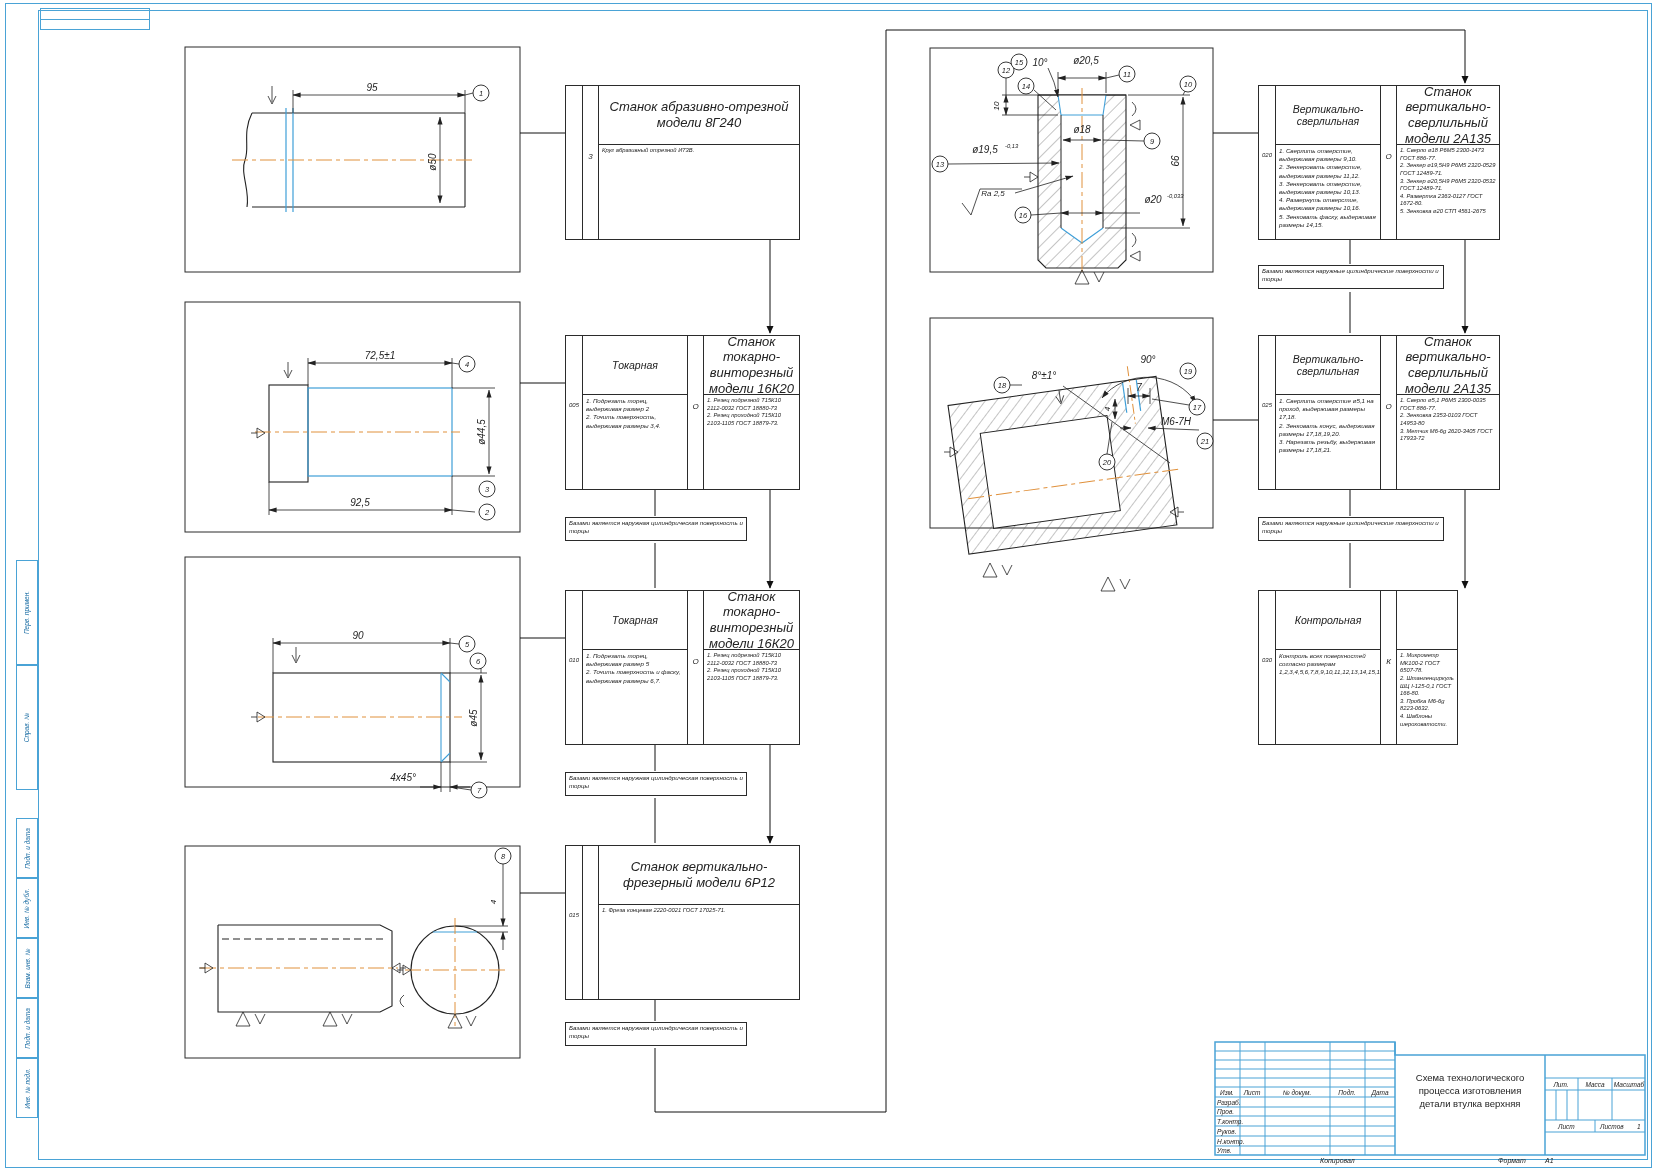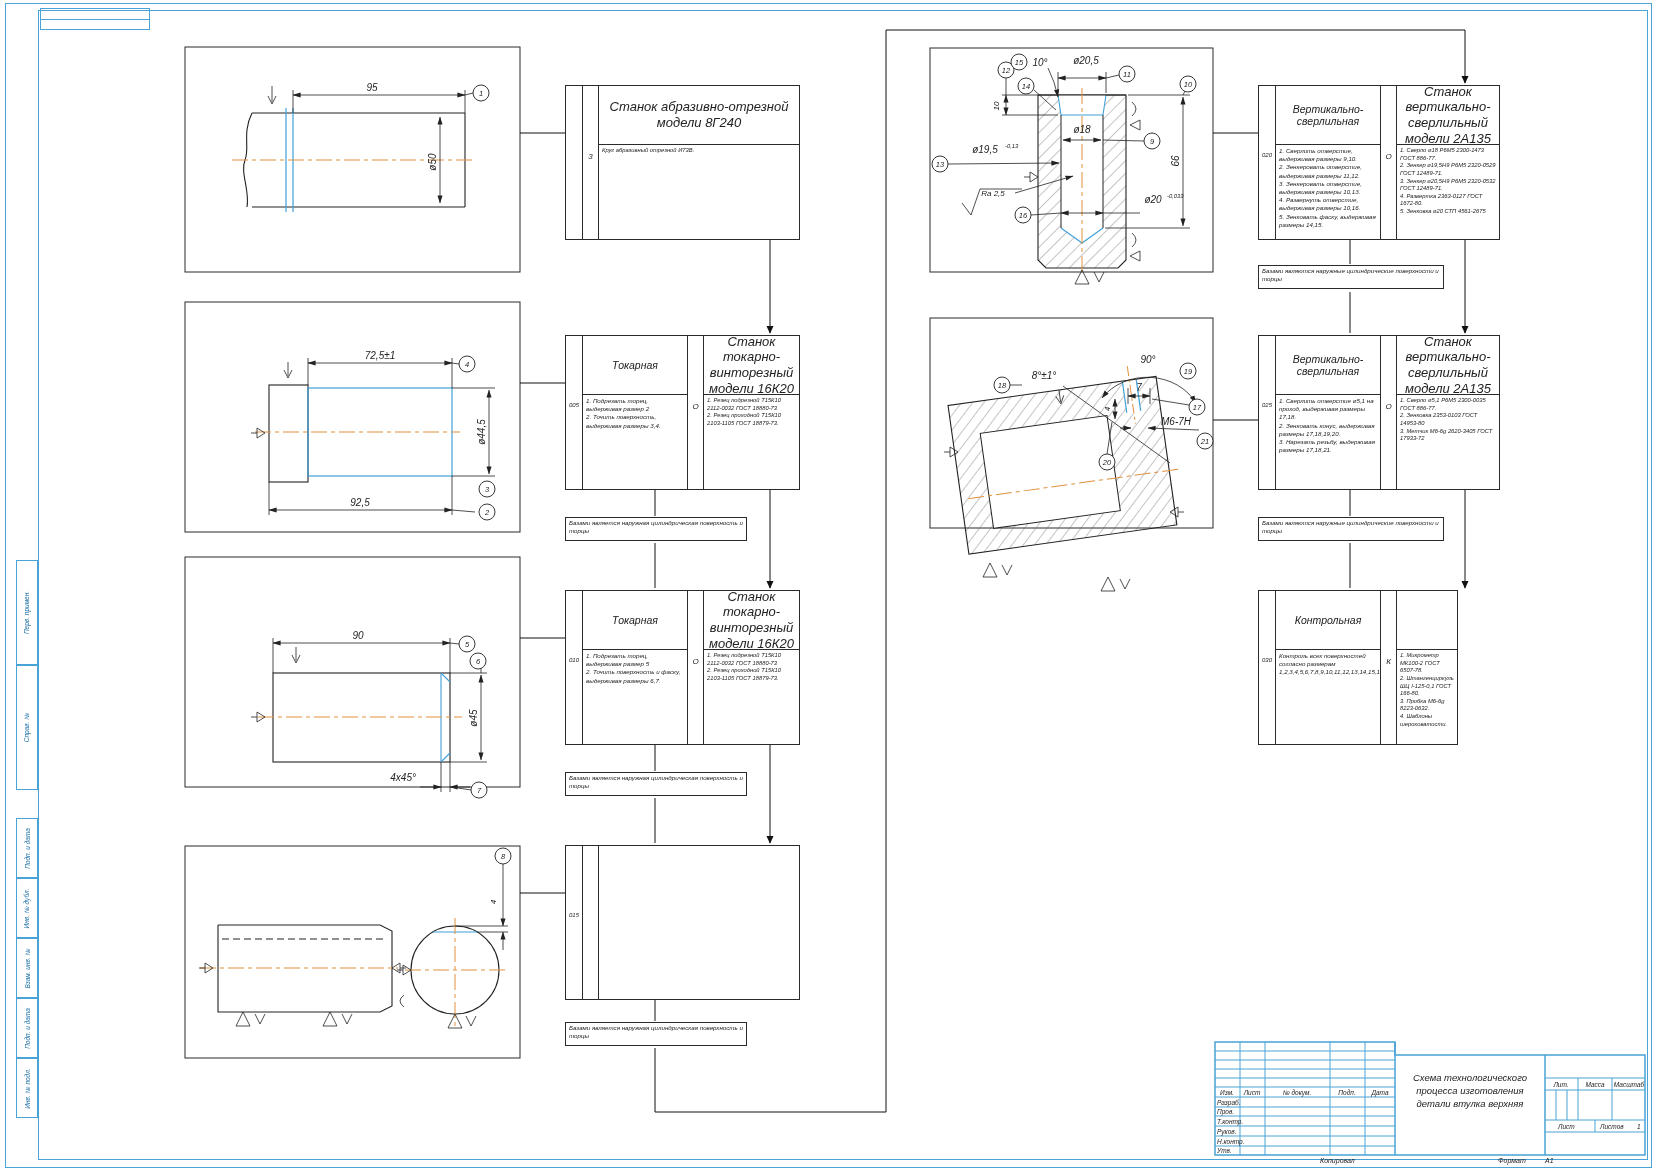--- a/index.html
+++ b/index.html
@@ -22,21 +22,21 @@
   .c-qty{width:15px;border-right:1px solid #2b2b2b;text-align:center;padding-top:66px;font-size:8px;font-style:italic;}
   .c-m{flex:1;display:flex;flex-direction:column;}
   .t-row{height:58px;border-bottom:1px solid #2b2b2b;display:flex;align-items:center;justify-content:center;
          text-align:center;font-style:italic;padding:0 3px;}
   .op-t{font-size:10.5px;}
   .m-t{font-size:13px;line-height:1.2;}
   .d-row{flex:1;font-size:6.2px;font-style:italic;line-height:1.32;padding:2px 3px;white-space:pre-line;overflow:hidden;}
   .tools{font-size:5.8px;}
   .note{border:1px solid #2b2b2b;background:#fff;font-size:6.2px;font-style:italic;line-height:1.35;padding:1px 3px;}
   
-  .tb-title{font-size:9.5px;font-style:italic;text-align:center;white-space:pre-line;line-height:1.35;}
+  .tb-title{font-size:9.5px;text-align:center;white-space:pre-line;line-height:1.35;}
   .tb-small{font-size:7px;font-style:italic;}
   svg{position:absolute;left:0;top:0;}
   svg text{font-family:"Liberation Sans",sans-serif;font-style:italic;fill:#222;}
   .dt{font-size:10px;}
   .dts{font-size:8px;}
   .sup{font-size:5.8px;}
   .bal{font-size:7.5px;}
 </style>
 </head>
 <body>
@@ -479,20 +479,24 @@
       <div class="d-row tools">1. Резец подрезной Т15К10 2112-0032 ГОСТ 18880-73
 2. Резец проходной Т15К10 2103-1105 ГОСТ 18879-73.</div>
       </div>
   </div>
 
   <div class="abs opb" style="left:565px;top:845px;width:235px;height:155px;">
     <div class="c-num">
         <span>015</span>
       </div>
     <div class="c-qty"></div>
+    <div class="c-m">
+        <div class="t-row m-t">Станок вертикально-фрезерный модели 6Р12</div>
+      <div class="d-row tools">1. Фреза концевая 2220-0021 ГОСТ 17025-71.</div>
+      </div>
   </div>
 
   <div class="abs opb" style="left:1258px;top:85px;width:242px;height:155px;">
     <div class="c-num">
         <span>020</span>
       </div>
     <div class="c-op">
         <div class="t-row op-t">Вертикально-сверлильная</div>
       <div class="d-row">1. Сверлить отверстие, выдерживая размеры 9,10.
 2. Зенкеровать отверстие, выдерживая размеры 11,12.

